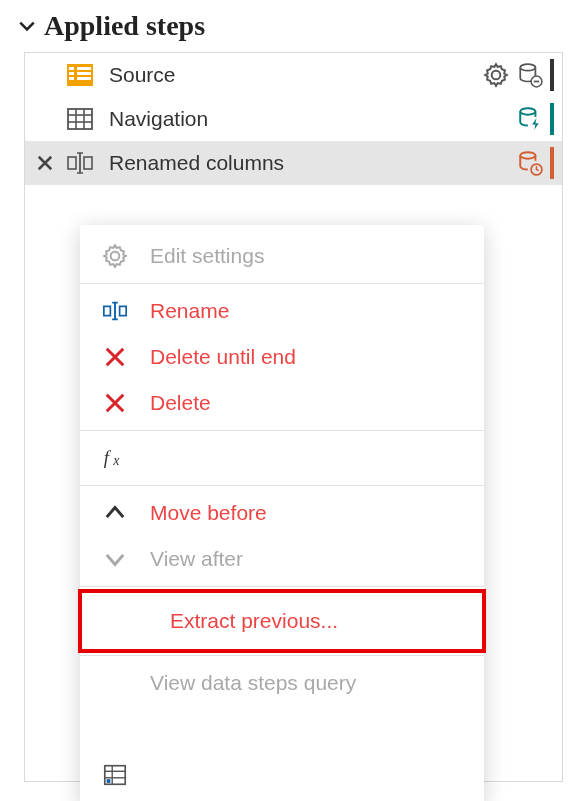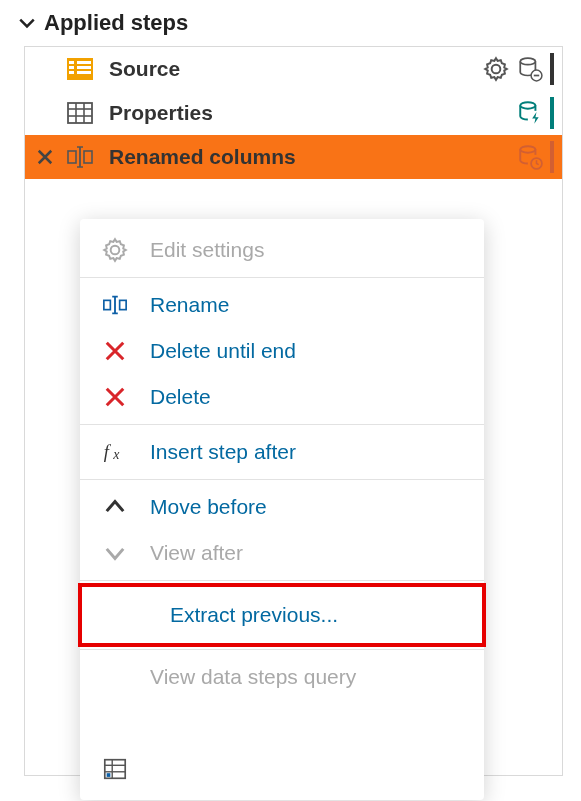--- a/index.html
+++ b/index.html
@@ -12,39 +12,39 @@
       color: #222;
     }
     .section-header {
       display: flex;
       align-items: center;
       gap: 8px;
       margin-bottom: 10px;
       cursor: pointer;
     }
     .section-header .chev { width: 18px; height: 18px; flex:0 0 18px; }
-    .section-title { font-size: 22px; font-weight: 600; }
+    .section-title { font-size: 28px; font-weight: 600; font-family: Liberation Serif, serif; }
     .steps-panel {
       border: 1px solid #d9d9d9;
       margin-left: 6px;
       position: relative;
       min-height: 730px;
     }
     .step-row {
       display: flex;
       align-items: center;
       height: 44px;
       padding: 0 8px 0 40px;
       font-size: 21px;
       gap: 14px;
       position: relative;
     }
-    .step-row.selected { background: #f97316; }
+    .step-row.selected { background: #e5e5e5; }
     .step-icon { width: 30px; height: 30px; flex: 0 0 30px; display:flex; align-items:center; justify-content:center; }
-    .step-label { flex: 1; color: #333; font-weight: bold; }
+    .step-label { flex: 1; color: #333; }
     .step-right { display:flex; align-items:center; gap:6px; margin-left:auto; }
     .right-icon { width: 28px; height: 28px; display:flex; align-items:center; justify-content:center; }
     .accent-bar { width: 4px; height: 32px; background: #333; }
     .accent-bar.teal { background: #017e7a; }
     .accent-bar.orange { background: #d25f32; }
     .delete-x { position:absolute; left:6px; width:28px; height:28px; display:flex; align-items:center; justify-content:center; }
 
     .context-menu {
       position: absolute;
       left: 55px;
@@ -56,21 +56,21 @@
       padding: 8px 0;
       margin-top: 44px;
     }
     .menu-item {
       display: flex;
       align-items: center;
       height: 46px;
       padding: 0 20px;
       gap: 20px;
       font-size: 21px;
-      color: #0369a1;
+      color: #ef4444;
       cursor: pointer;
     }
     .menu-item.disabled { color: #a9a9a9; cursor: default; }
     .menu-icon { width: 30px; height: 30px; flex: 0 0 30px; display:flex; align-items:center; justify-content:center; }
     .menu-sep { height:1px; background:#e2e2e2; margin: 4px 0; }
     .menu-item.highlighted { outline: 4px solid #e60000; outline-offset:-2px; height: 60px; gap: 40px; }
   </style>
 </head>
 <body>
 
@@ -120,21 +120,21 @@
   <div class="step-row">
     <span class="step-icon">
       <svg viewBox="0 0 28 28" width="28" height="28">
         <rect x="2" y="4" width="24" height="20" fill="none" stroke="#555" stroke-width="1.8"></rect>
         <line x1="2" y1="10" x2="26" y2="10" stroke="#555" stroke-width="1.6"></line>
         <line x1="2" y1="17" x2="26" y2="17" stroke="#555" stroke-width="1.6"></line>
         <line x1="10" y1="4" x2="10" y2="24" stroke="#555" stroke-width="1.6"></line>
         <line x1="18" y1="4" x2="18" y2="24" stroke="#555" stroke-width="1.6"></line>
       </svg>
     </span>
-    <span class="step-label">Properties</span>
+    <span class="step-label">Navigation</span>
     <span class="step-right">
       <span class="right-icon">
         <svg viewBox="0 0 24 24" width="26" height="26">
           <ellipse cx="10" cy="5" rx="7" ry="3" fill="none" stroke="#017e7a" stroke-width="1.8"></ellipse>
           <path d="M3 5v10c0 1.7 3.1 3 7 3" fill="none" stroke="#017e7a" stroke-width="1.8"></path>
           <path d="M17 5v5" fill="none" stroke="#017e7a" stroke-width="1.8"></path>
           <path d="M18 11l-4 6h3l-1 5 4-6h-3z" fill="#017e7a"></path>
         </svg>
       </span>
       <span class="accent-bar teal"></span>
@@ -215,21 +215,20 @@
 
     <div class="menu-sep"></div>
 
     <div class="menu-item">
       <span class="menu-icon">
         <svg viewBox="0 0 28 28" width="26" height="26">
           <text x="2" y="20" font-family="serif" font-style="italic" font-size="20" fill="#333">f</text>
           <text x="12" y="22" font-family="serif" font-style="italic" font-size="15" fill="#333">x</text>
         </svg>
       </span>
-      <span>Insert step after</span>
     </div>
 
     <div class="menu-sep"></div>
 
     <div class="menu-item">
       <span class="menu-icon">
         <svg viewBox="0 0 16 16" width="22" height="22">
             <path d="M2 11L8 4L14 11" fill="none" stroke="#333" stroke-width="2.2"></path>
           </svg>
       </span>

